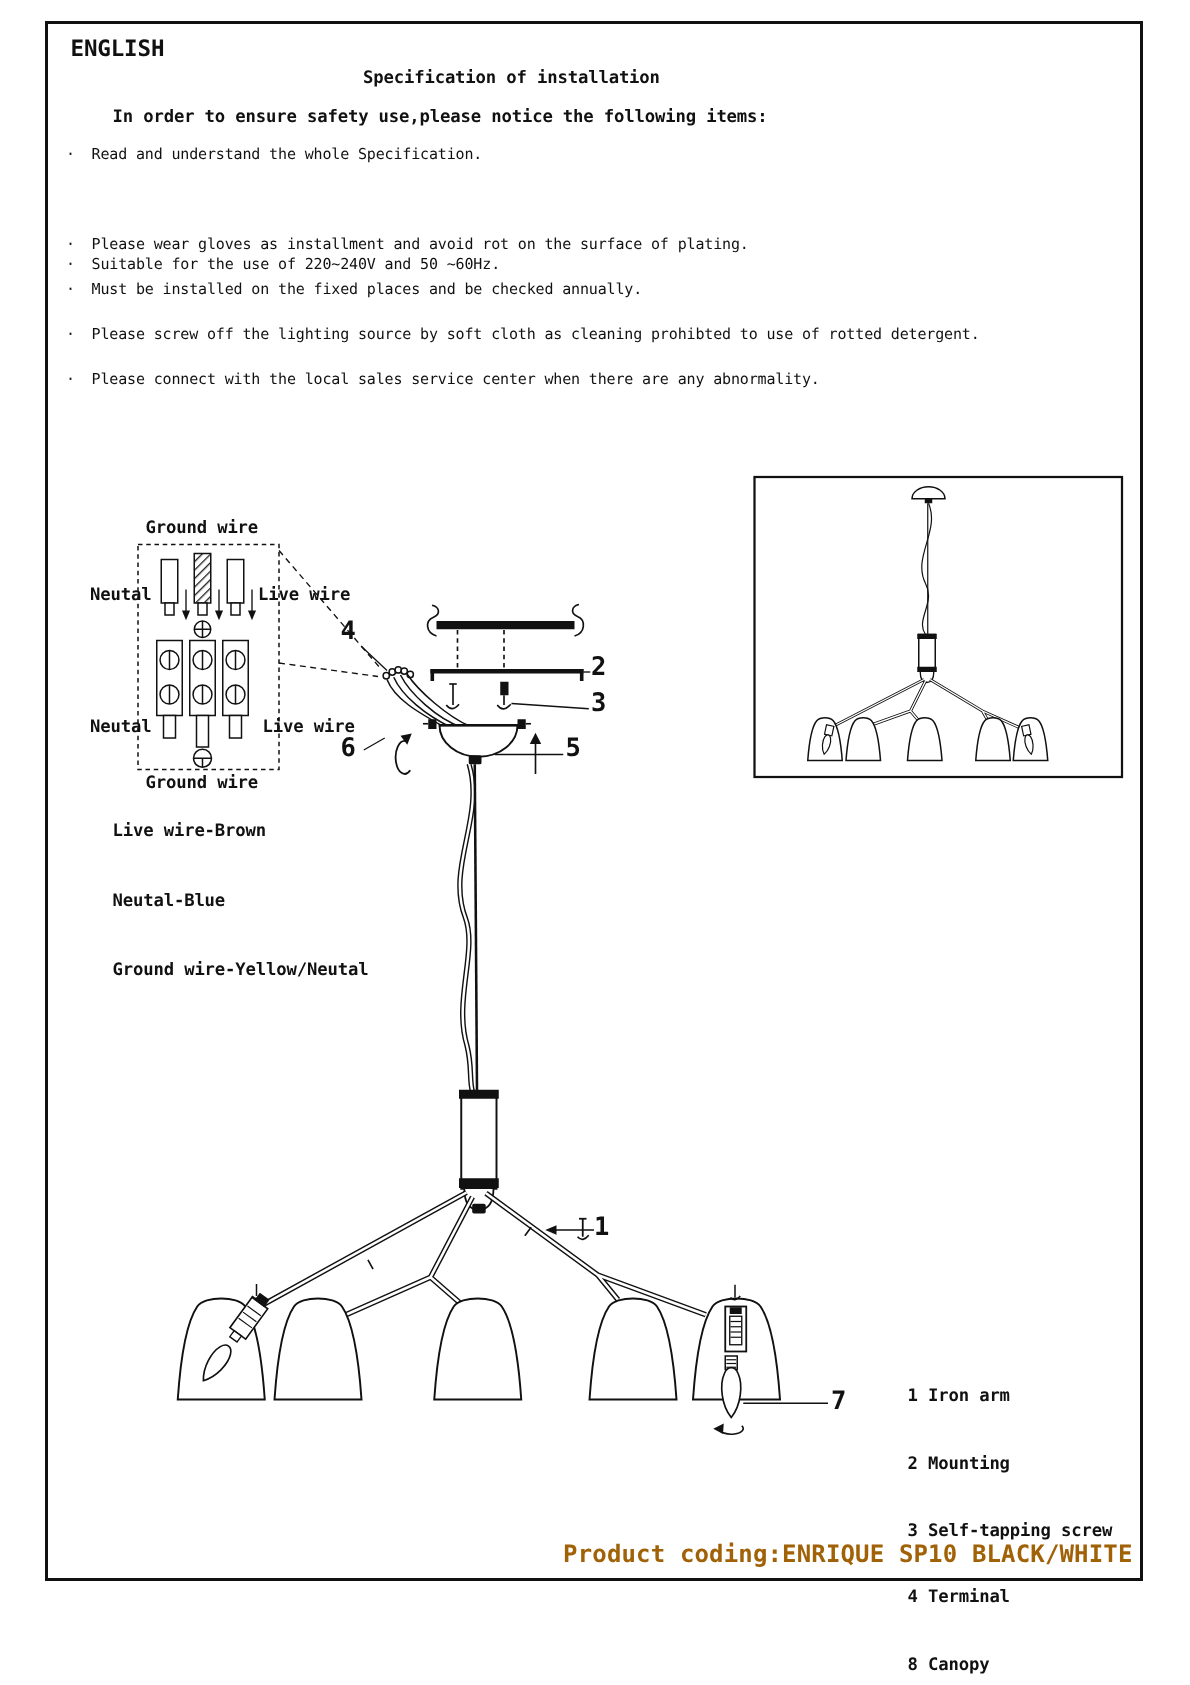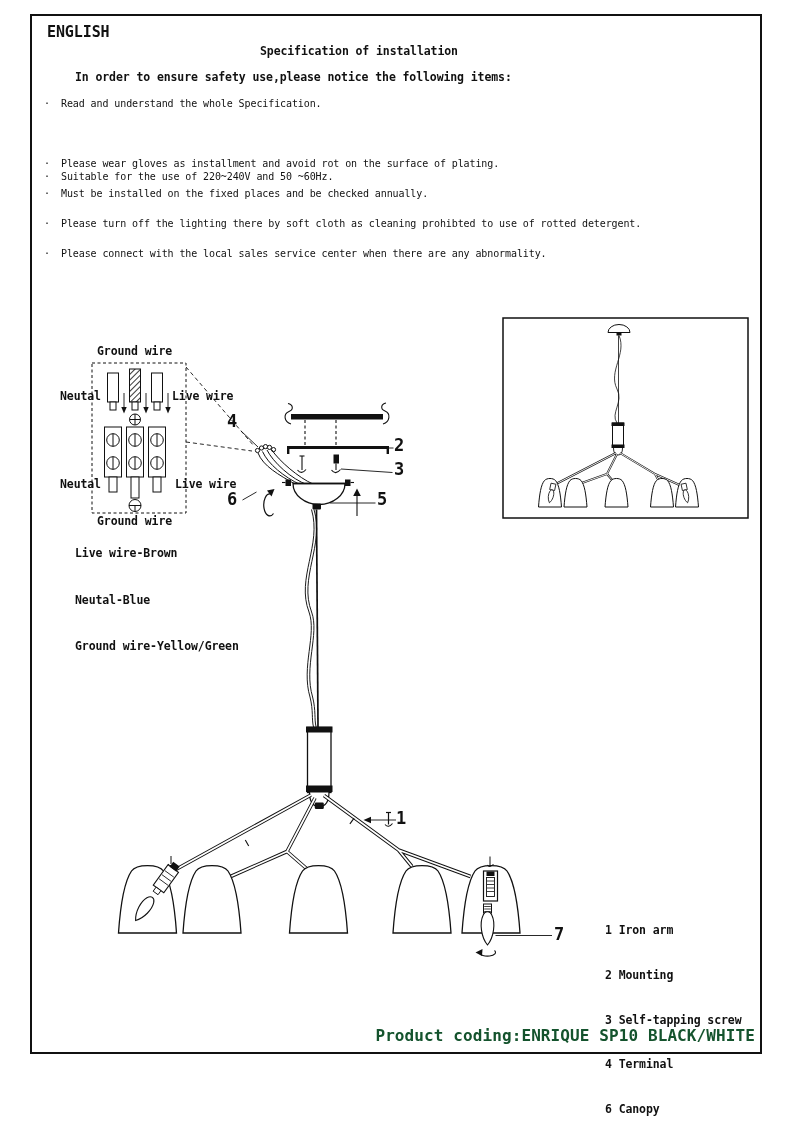--- a/index.html
+++ b/index.html
@@ -10,21 +10,21 @@
   .lbl{position:absolute;font-weight:bold;font-size:11.5px;line-height:14px;
        letter-spacing:-0.1px;white-space:pre;color:#111;}
   .big{font-size:15px;line-height:18px;}
   .callout{position:absolute;font-weight:bold;font-size:17px;line-height:18px;color:#111;}
   .bullet-row{position:absolute;left:44px;font-weight:normal;font-size:10px;
        letter-spacing:-0.1px;line-height:14px;white-space:pre;color:#111;}
   .bullet-row .dot{display:inline-block;width:17px;}
   .legend div{line-height:18.6px;}
   .parts div{line-height:16.8px;}
   #product-coding{position:absolute;right:38px;top:1026px;font-weight:bold;
-       font-size:16px;letter-spacing:0.1px;white-space:pre;color:#14532d;}
+       font-size:16px;letter-spacing:0.1px;white-space:pre;color:#a16207;}
   svg{position:absolute;left:0;top:0;}
   svg *{vector-effect:none;}
 </style>
 </head>
 <body>
 
 <div id="page">
   <div id="border-frame"></div>
 
   <svg width="793" height="1123" viewBox="0 0 793 1123">
@@ -249,55 +249,55 @@
         </g>
         <g transform="rotate(-12 685.5 493)" stroke-width="0.8">
           <rect x="683" y="483.5" width="5" height="6.5" fill="#fff"></rect>
           <path d="M685.5,503 C683,500 682.3,494.5 683.6,491.5 C684.5,489.3 686.5,489.3 687.4,491.5 C688.7,494.5 688,500 685.5,503 Z" fill="#fff"></path>
         </g>
       </g>
     </g>
   </svg>
 
   <div class="lbl big" style="left:47px;top:23px;">ENGLISH</div>
-  <div class="lbl" style="left:260px;top:44px;text-align:right;">Specification of installation</div>
+  <div class="lbl" style="left:242px;top:44px;text-align:right;">Specification of installation</div>
   <div class="lbl" style="left:75px;top:70px;">In order to ensure safety use,please notice the following items:</div>
 
   <div class="bullet-row" style="top:97px;"><span class="dot">·</span><span>Read and understand the whole Specification.</span></div>
   <div class="bullet-row" style="top:127px;margin-top:43px;"><span class="dot">·</span><span>Suitable for the use of 220~240V and 50 ~60Hz.</span></div>
   <div class="bullet-row" style="top:157px;"><span class="dot">·</span><span>Please wear gloves as installment and avoid rot on the surface of plating.</span></div>
   <div class="bullet-row" style="top:187px;"><span class="dot">·</span><span>Must be installed on the fixed places and be checked annually.</span></div>
-  <div class="bullet-row" style="top:217px;"><span class="dot">·</span><span>Please turn off the lighting there by soft cloth as cleaning prohibted to use of rotted detergent.</span></div>
+  <div class="bullet-row" style="top:217px;"><span class="dot">·</span><span>Please screw off the lighting source by soft cloth as cleaning prohibted to use of rotted detergent.</span></div>
   <div class="bullet-row" style="top:247px;"><span class="dot">·</span><span>Please connect with the local sales service center when there are any abnormality.</span></div>
 
   <div class="lbl" style="left:97px;top:344px;">Ground wire</div>
   <div class="lbl" style="left:60px;top:389px;">Neutal</div>
   <div class="lbl" style="left:172px;top:389px;">Live wire</div>
   <div class="lbl" style="left:60px;top:477px;">Neutal</div>
   <div class="lbl" style="left:175px;top:477px;">Live wire</div>
   <div class="lbl" style="left:97px;top:514px;">Ground wire</div>
 
   <div class="lbl legend" style="left:75px;top:516px;">
     <div>Live wire-Brown</div>
     <div>Neutal-Blue</div>
-    <div>Ground wire-Yellow/Green</div>
+    <div>Ground wire-Yellow/Neutal</div>
   </div>
 
   <div class="callout" style="left:227px;top:412px;">4</div>
   <div class="callout" style="left:394px;top:436px;">2</div>
   <div class="callout" style="left:394px;top:460px;">3</div>
   <div class="callout" style="left:227px;top:490px;">6</div>
   <div class="callout" style="left:377px;top:490px;">5</div>
   <div class="callout" style="left:396px;top:809px;">1</div>
   <div class="callout" style="left:554px;top:925px;">7</div>
 
   <div class="lbl parts" style="left:605px;top:894px;">
     <div>1 Iron arm</div>
     <div>2 Mounting</div>
     <div>3 Self-tapping screw</div>
     <div>4 Terminal</div>
-    <div>6 Canopy</div>
+    <div>8 Canopy</div>
     
     
   </div>
 
   <div id="product-coding">Product coding:ENRIQUE SP10 BLACK/WHITE</div>
 </div>
 
 </body></html>

